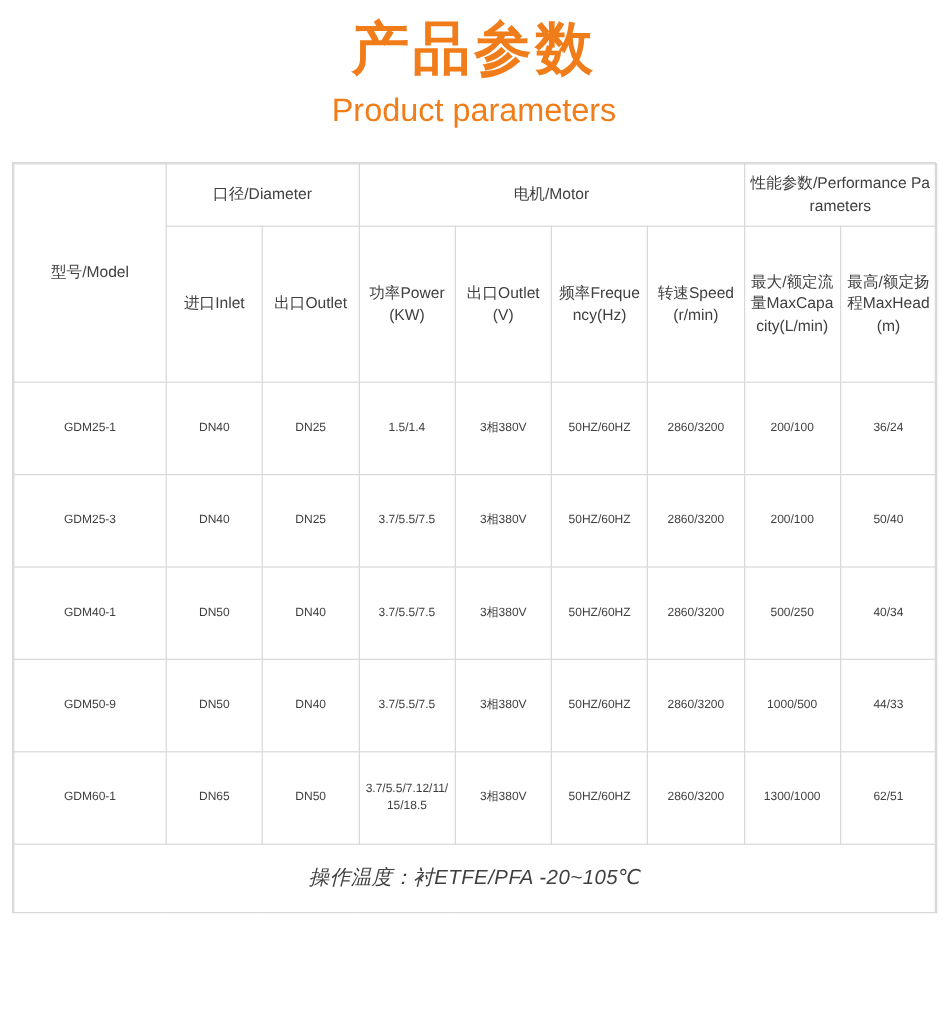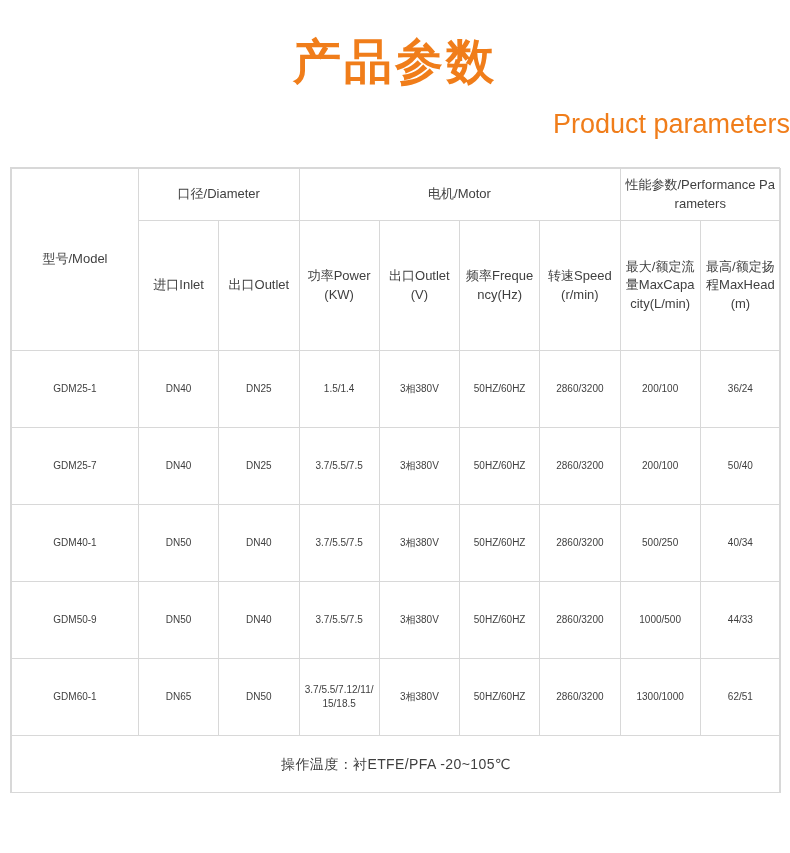--- a/index.html
+++ b/index.html
@@ -14,38 +14,37 @@
     color: #333333;
     overflow: hidden;
   }
   .page {
     width: 790px;
     height: 853px;
     position: relative;
     box-sizing: border-box;
   }
   .title-zone {
-    padding-top: 32px;
+    padding-top: 12px;
     text-align: center;
   }
   .title-cn {
     font-size: 48px;
     font-weight: bold;
     color: #F07D1A;
     letter-spacing: 3px;
     line-height: 1.25;
     margin: 0;
   }
   .title-en {
     font-size: 27px;
     color: #F07D1A;
     font-weight: normal;
-    margin: 16px 0 0 0;
+    margin: 4px 0 0 0;
     line-height: 1.2;
-    text-align: right;
   }
   .table-wrap {
     margin: 27px 10px 0 10px;
     border: 1px solid #d8d8d8;
     border-bottom: none;
     box-sizing: border-box;
   }
   table.spec {
     width: 770px;
     border-collapse: collapse;
@@ -75,22 +74,23 @@
   .h-flow  { width: 84px; }
   .h-head  { width: 78px; }
   .row-body td {
     height: 64px;
     font-size: 10px;
   }
   .hdr-tall { height: 52px; }
   .hdr-second { height: 130px; }
   .footer-note td {
     height: 44px;
-    font-size: 14px;
+    font-size: 17px;
     letter-spacing: 0.4px;
+    font-style: italic;
   }
 </style>
 </head>
 <body>
 
 <div class="page">
 
   <div class="title-zone">
     <h1 class="title-cn">产品参数</h1>
     <h2 class="title-en">Product parameters</h2>
@@ -122,21 +122,21 @@
           <td>DN40</td>
           <td>DN25</td>
           <td>1.5/1.4</td>
           <td>3相380V</td>
           <td>50HZ/60HZ</td>
           <td>2860/3200</td>
           <td>200/100</td>
           <td>36/24</td>
         </tr>
         <tr class="row-body">
-          <td>GDM25-7</td>
+          <td>GDM25-3</td>
           <td>DN40</td>
           <td>DN25</td>
           <td>3.7/5.5/7.5</td>
           <td>3相380V</td>
           <td>50HZ/60HZ</td>
           <td>2860/3200</td>
           <td>200/100</td>
           <td>50/40</td>
         </tr>
         <tr class="row-body">

